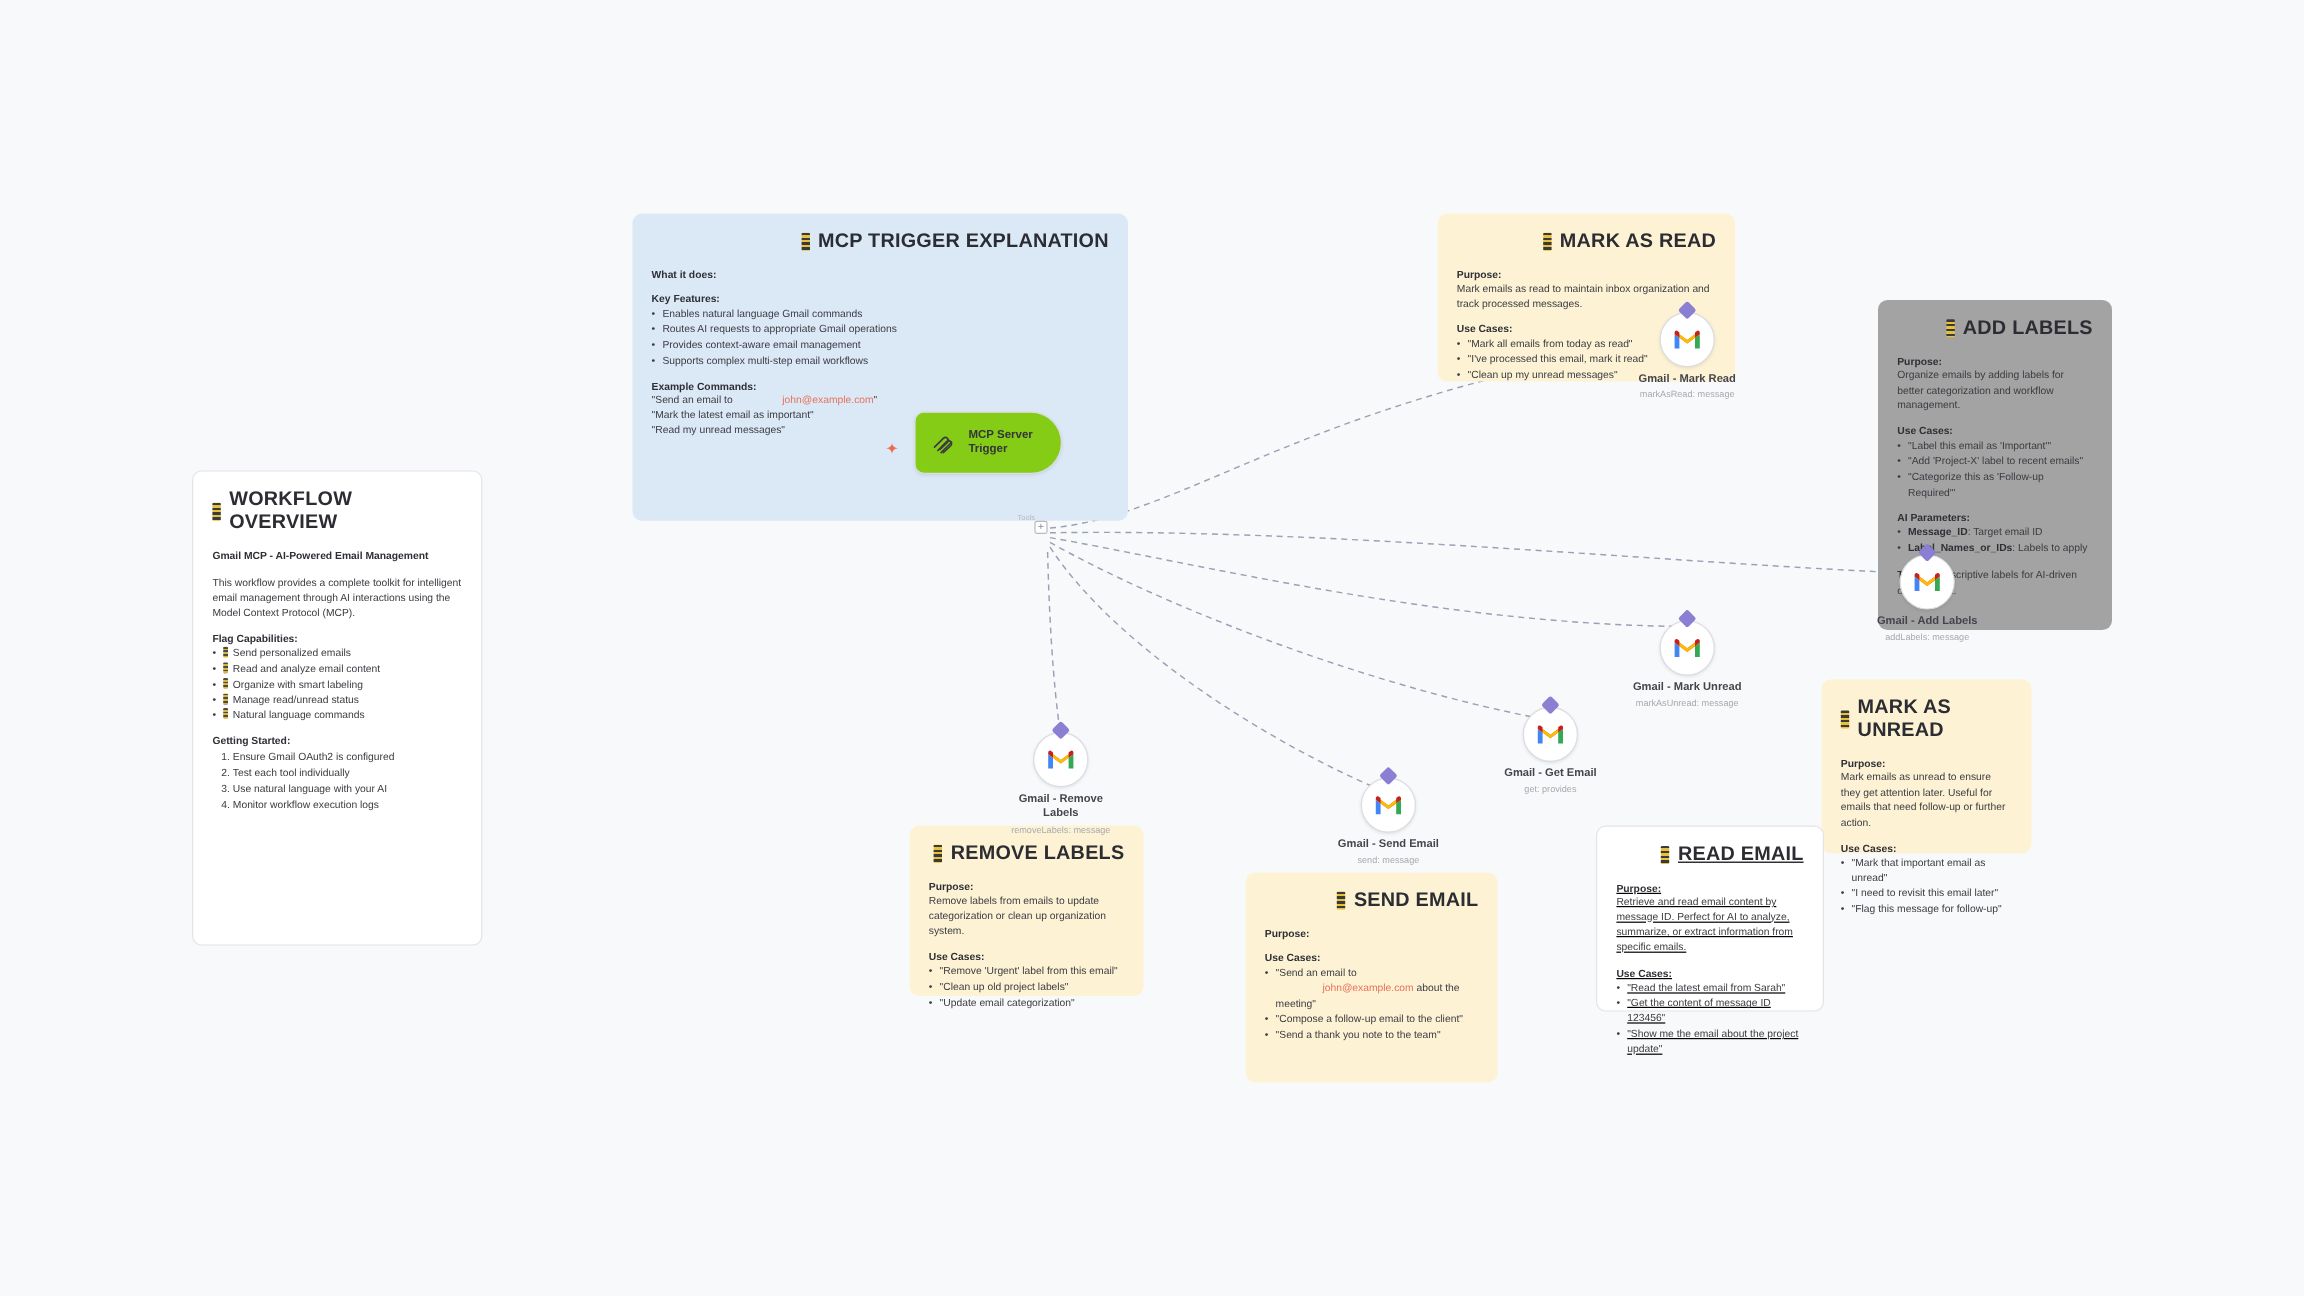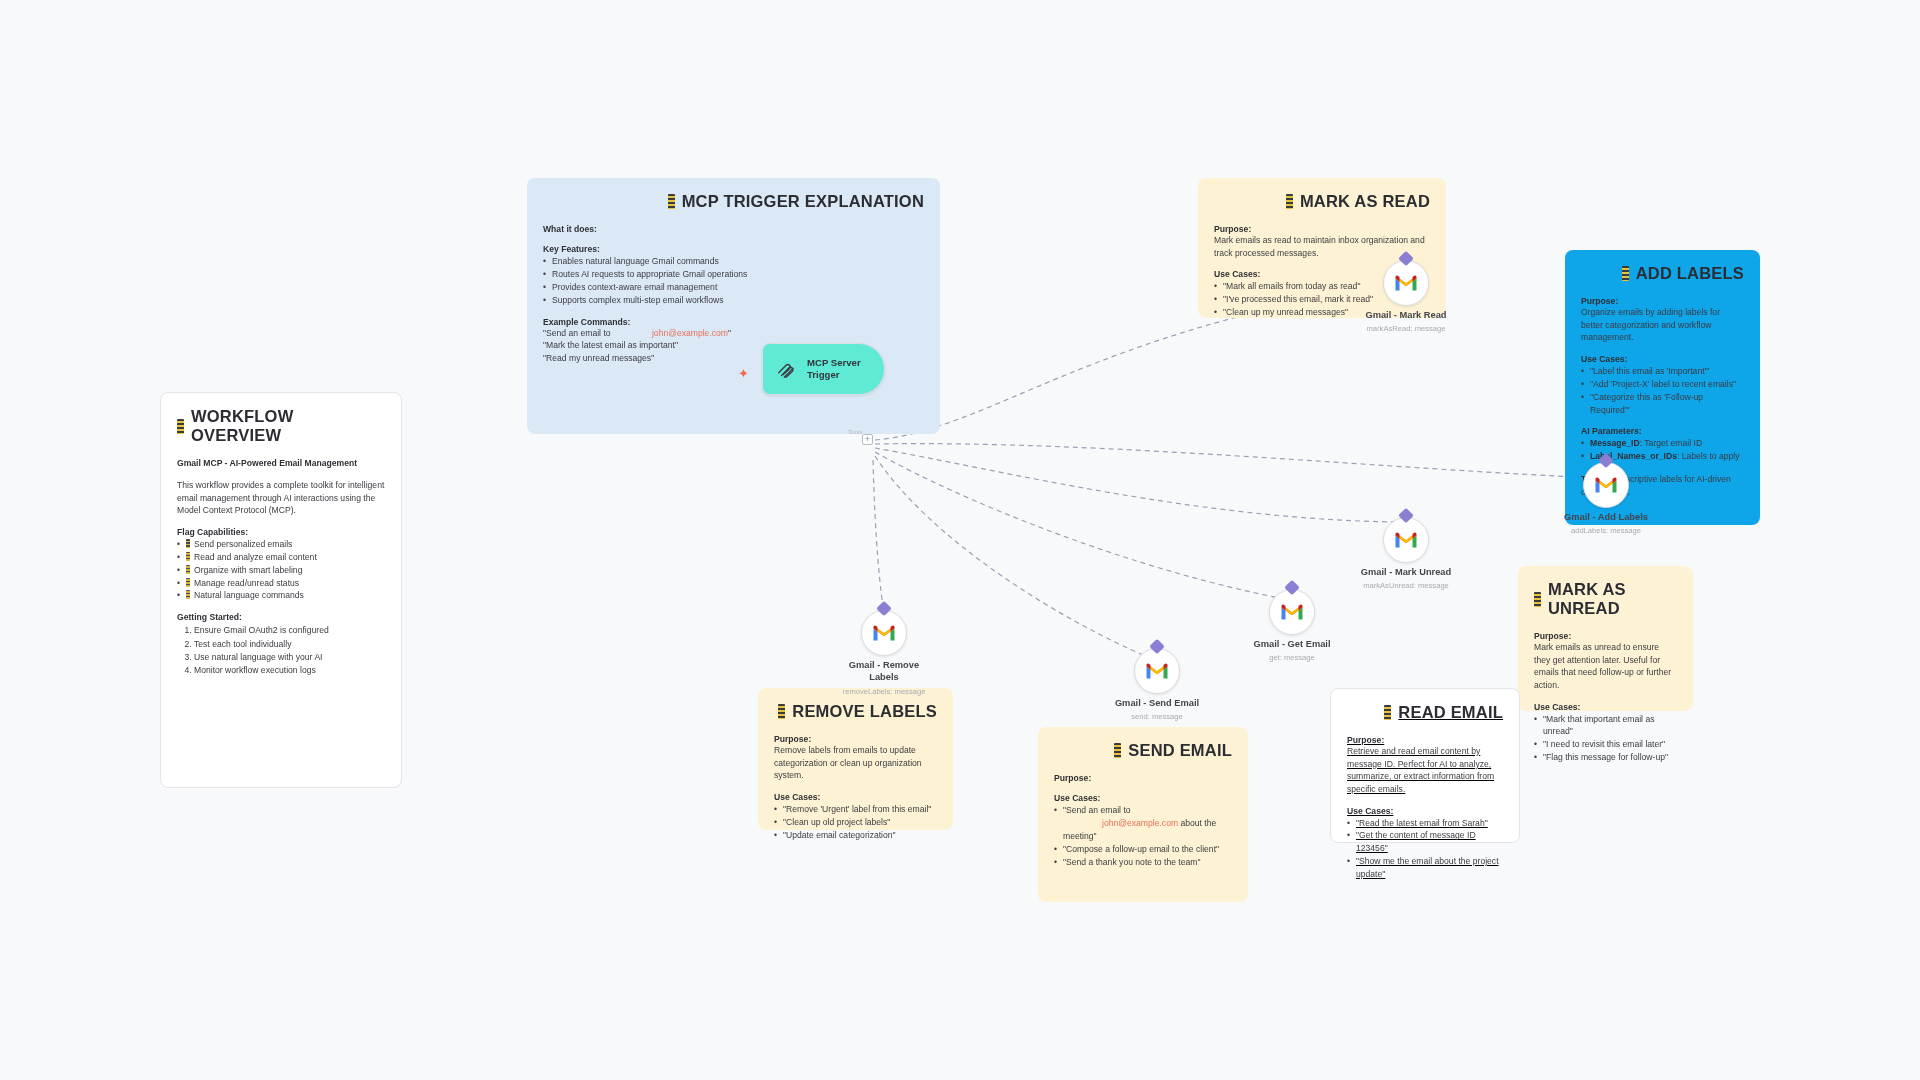--- a/index.html
+++ b/index.html
@@ -10,21 +10,21 @@
     overflow: hidden;
   }
   #canvas { position: relative; width: 1920px; height: 1080px; }
 
   svg.edges { position: absolute; inset: 0; width: 1920px; height: 1080px; pointer-events: none; }
 
   
   .note { position: absolute; border-radius: 8px; padding: 14px 16px 16px 16px; }
   .note.blue   { background: #dbe9f7; }
   .note.yellow { background: #fdf3d4; }
-  .note.purple { background: #0ea5e9; }
+  .note.purple { background: #a3a3a3; }
   .note.white  { background: #ffffff; border: 1px solid #e4e4e7; }
 
   .note-title {
     font-size: 16.5px; font-weight: 700; color: #2c2c33;
     letter-spacing: .2px; display: flex; align-items: center; gap: 7px;
     margin-bottom: 13px;
     justify-content: flex-end;
   }
   .emoji-block {
     display: inline-block; width: 7px; height: 15px; border-radius: 1px;
@@ -68,21 +68,21 @@
   .nlabel.wrap { white-space: normal; width: 84px; }
   .nsub {
     position: absolute; left: 50%; transform: translateX(-50%);
     text-align: center; white-space: nowrap;
     font-size: 7.6px; color: #a9a9b2;
   }
 
   
   .trigger {
     position: absolute; width: 123px; height: 52px;
-    background: #5eead4; border: 1px solid #dcdce2;
+    background: #84cc16; border: 1px solid #dcdce2;
     border-radius: 8px 26px 26px 8px;
     box-shadow: 0 1px 3px rgba(0,0,0,.10);
     display: flex; align-items: center; gap: 9px; padding-left: 13px;
   }
   .trigger-title { font-size: 9.6px; font-weight: 600; color: #35353c; line-height: 1.3; }
   .bolt { position: absolute; color: #f06a4d; font-size: 13px; }
   .plus-handle {
     position: absolute; width: 11px; height: 11px;
     border: 1px solid #b9b9c2; background: #fff; border-radius: 2px;
     display: flex; align-items: center; justify-content: center;
@@ -318,21 +318,21 @@
       <svg width="24" height="18" viewBox="0 0 48 36">
         <path fill="#4285f4" d="M3 33V9l8 6V33z"></path>
         <path fill="#34a853" d="M37 33V15l8-6v24z"></path>
         <path fill="#ea4335" d="M11 15L24 24.5 37 15v-6L24 18.5 11 9z"></path>
         <path fill="#fbbc04" d="M3 9h8l13 9.5L37 9h8l-21 15.5z"></path>
         <path fill="#c5221f" d="M3 9V6a3 3 0 014.8-2.4L11 6v9z"></path>
         <path fill="#c5221f" d="M45 9V6a3 3 0 00-4.8-2.4L37 6v9z"></path>
       </svg>
     </div>
     <div class="nlabel">Gmail - Get Email</div>
-    <div class="nsub" style="top:64px;">get: message</div>
+    <div class="nsub" style="top:64px;">get: provides</div>
   </div>
 
   <div class="gnode" style="left:1134px; top:648px;">
     <div class="diamond"></div>
     <div class="gcircle">
       <svg width="24" height="18" viewBox="0 0 48 36">
         <path fill="#4285f4" d="M3 33V9l8 6V33z"></path>
         <path fill="#34a853" d="M37 33V15l8-6v24z"></path>
         <path fill="#ea4335" d="M11 15L24 24.5 37 15v-6L24 18.5 11 9z"></path>
         <path fill="#fbbc04" d="M3 9h8l13 9.5L37 9h8l-21 15.5z"></path>

